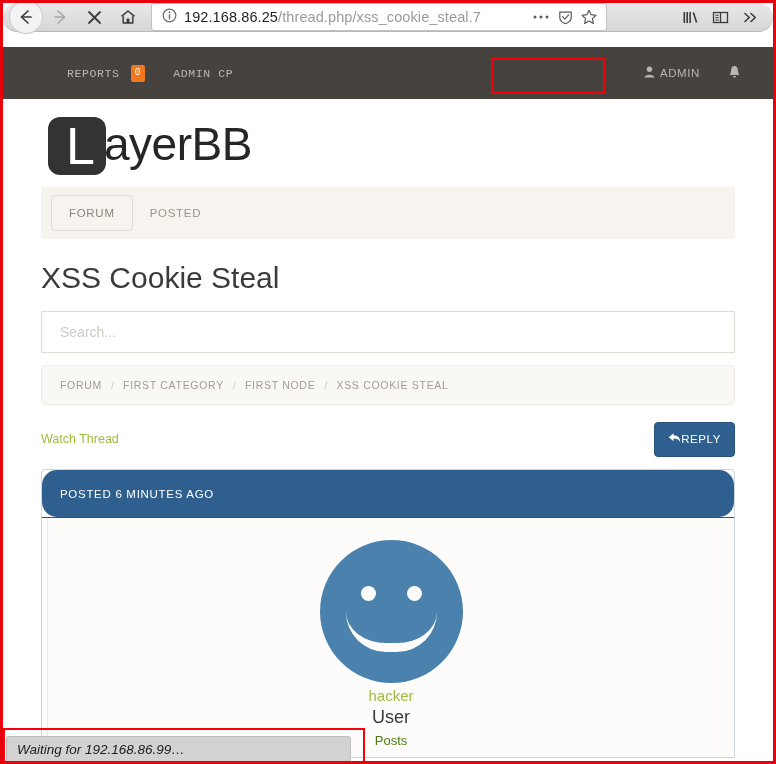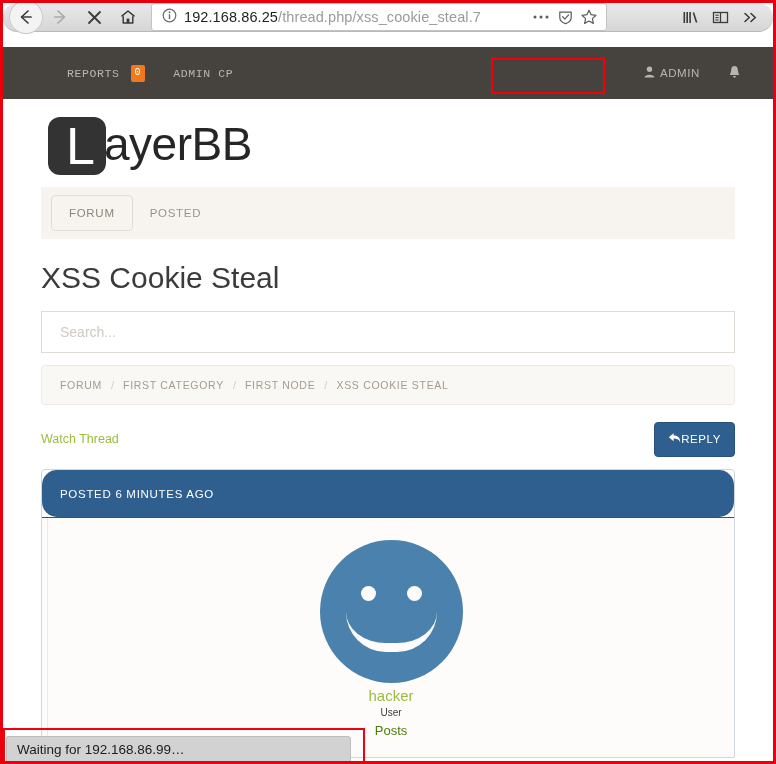--- a/index.html
+++ b/index.html
@@ -286,21 +286,21 @@
     border-radius: 0 0 46px 46px;
   }
   #author-name {
     margin-top: 4px;
     color: #9bbd3f;
     font-size: 15px;
   }
   #author-rank {
     margin-top: 3px;
     color: #3b3b3b;
-    font-size: 10px;
+    font-size: 18px;
   }
   #author-extra {
     margin-top: 5px;
     color: #4d7c0f;
     font-size: 13px;
   }
 
   
   #status-highlight {
     position: absolute;
@@ -314,20 +314,21 @@
     left: 3px; top: 733px;
     width: 345px; height: 26px;
     background: #d2d2d2;
     border: 1px solid #bdbdbd;
     border-radius: 2px 3px 0 0;
     display: flex; align-items: center;
     padding: 0 10px;
     font-size: 13.5px;
     color: #202020;
     white-space: nowrap;
+    font-style: italic;
   }
 </style>
 </head>
 <body>
 
 <div id="page">
 
   <div id="browser-toolbar">
     <div class="nav-btns">
       <div class="nav-btn circle">

